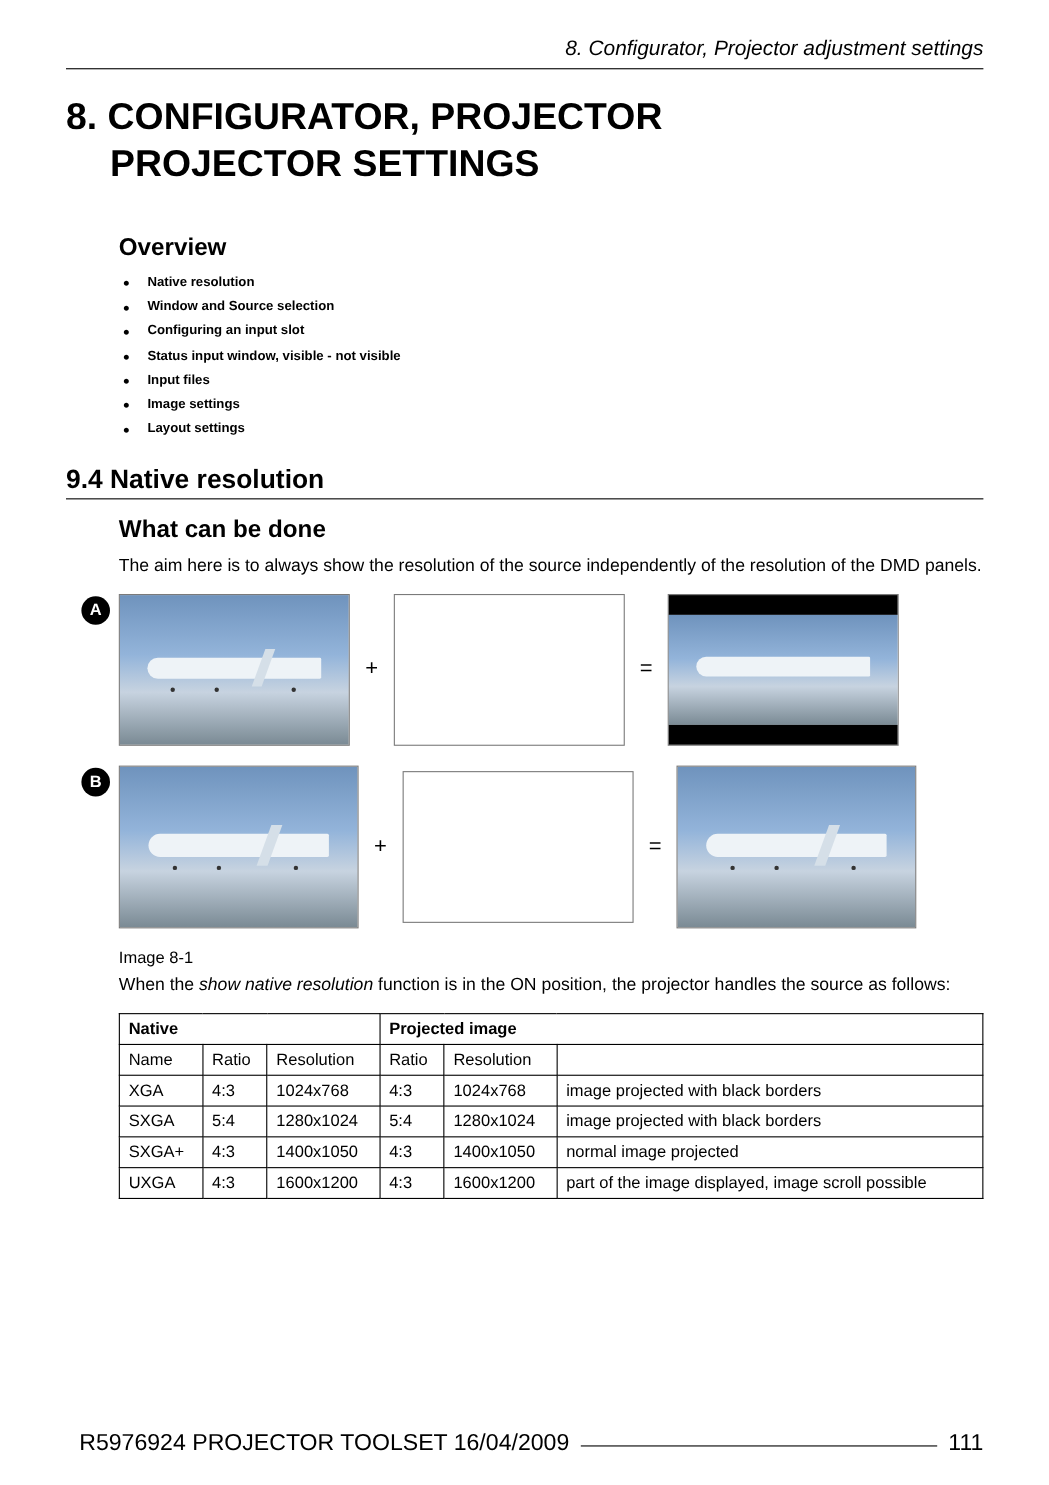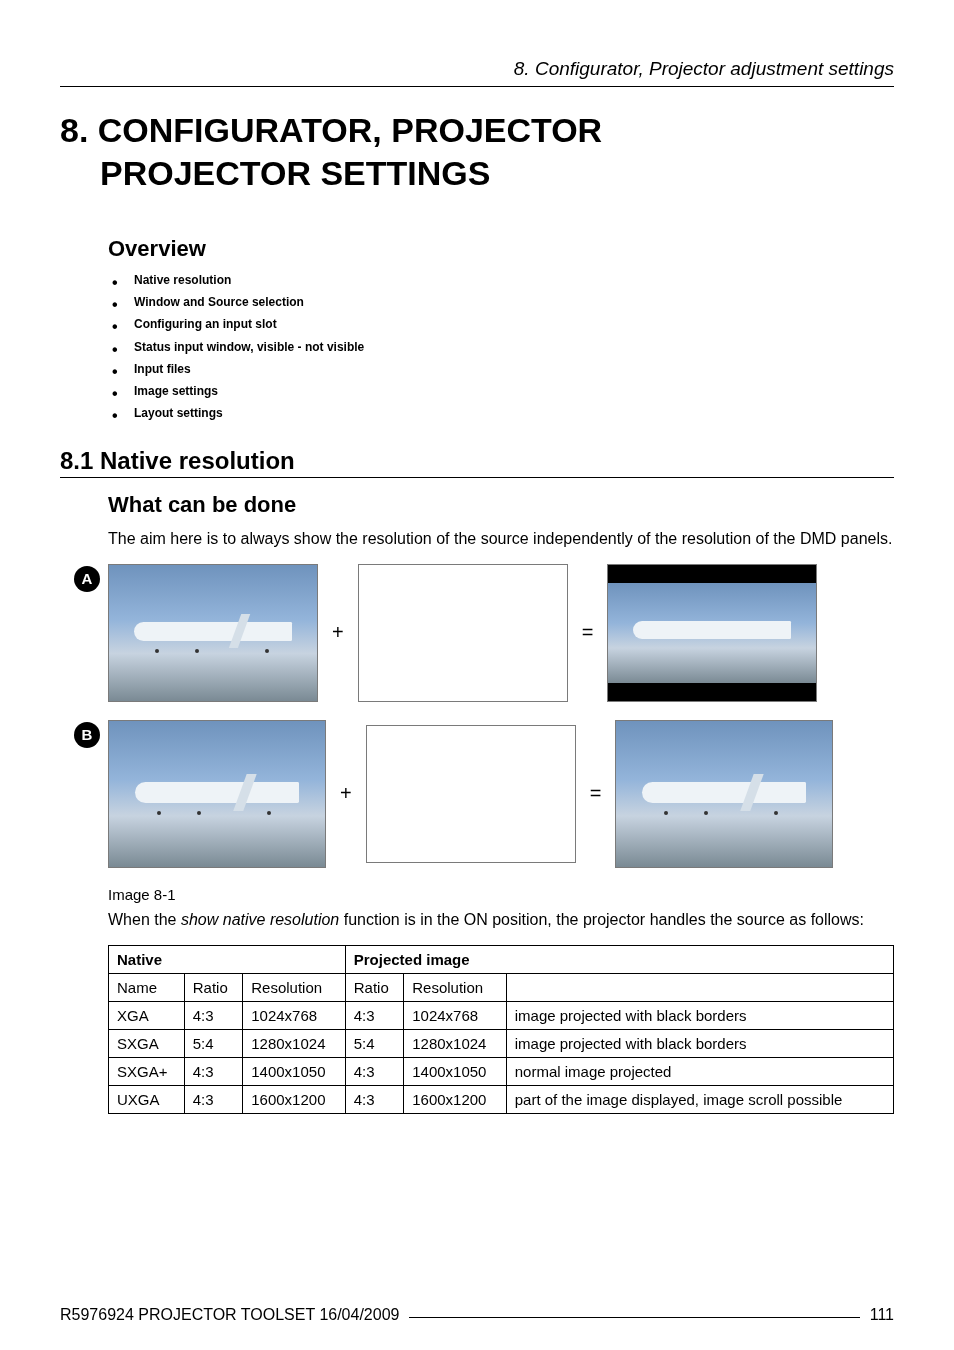--- a/index.html
+++ b/index.html
@@ -16,21 +16,20 @@
     min-height: 1350px;
     padding: 34px 60px 30px 60px;
     box-sizing: border-box;
     position: relative;
   }
   .running-head {
     font-style: italic;
     font-size: 19px;
     text-align: right;
     margin-bottom: 6px;
-    margin-top: 24px;
   }
   .head-rule {
     border: 0;
     border-top: 1.5px solid #000;
     margin: 0 0 22px 0;
   }
   .chapter-title {
     font-size: 34px;
     font-weight: bold;
     margin: 18px 0 42px 0;
@@ -196,24 +195,24 @@
     border: 1px solid #000;
     padding: 5px 8px;
     text-align: left;
     vertical-align: top;
   }
   table.data th {
     font-weight: bold;
   }
   .footer {
     position: absolute;
-    left: 60px;
+    left: 72px;
     right: 60px;
     bottom: 26px;
-    font-size: 16px;
+    font-size: 21px;
   }
   .footer-line {
     display: flex;
     align-items: center;
   }
   .footer-line .ft {
     white-space: nowrap;
   }
   .footer-line .flr {
     flex: 1;
@@ -244,21 +243,21 @@
       <li>Native resolution</li>
       <li>Window and Source selection</li>
       <li>Configuring an input slot</li>
       <li>Status input window, visible - not visible</li>
       <li>Input files</li>
       <li>Image settings</li>
       <li>Layout settings</li>
     </ul>
   </div>
 
-  <div class="section-title">8.1    Native resolution</div>
+  <div class="section-title">9.4    Native resolution</div>
   <hr class="section-rule">
 
   <div class="indent-block">
     <div class="h3">What can be done</div>
     <p class="body-p">The aim here is to always show the resolution of the source independently of the resolution of the DMD panels.</p>
   </div>
 
   <div class="diagram-col">
     <div class="diagram-row">
       <div class="unit">

